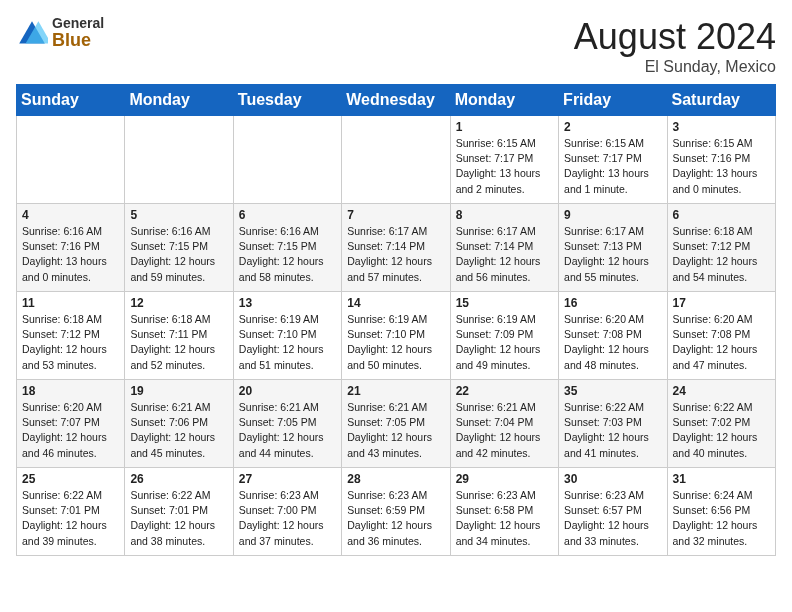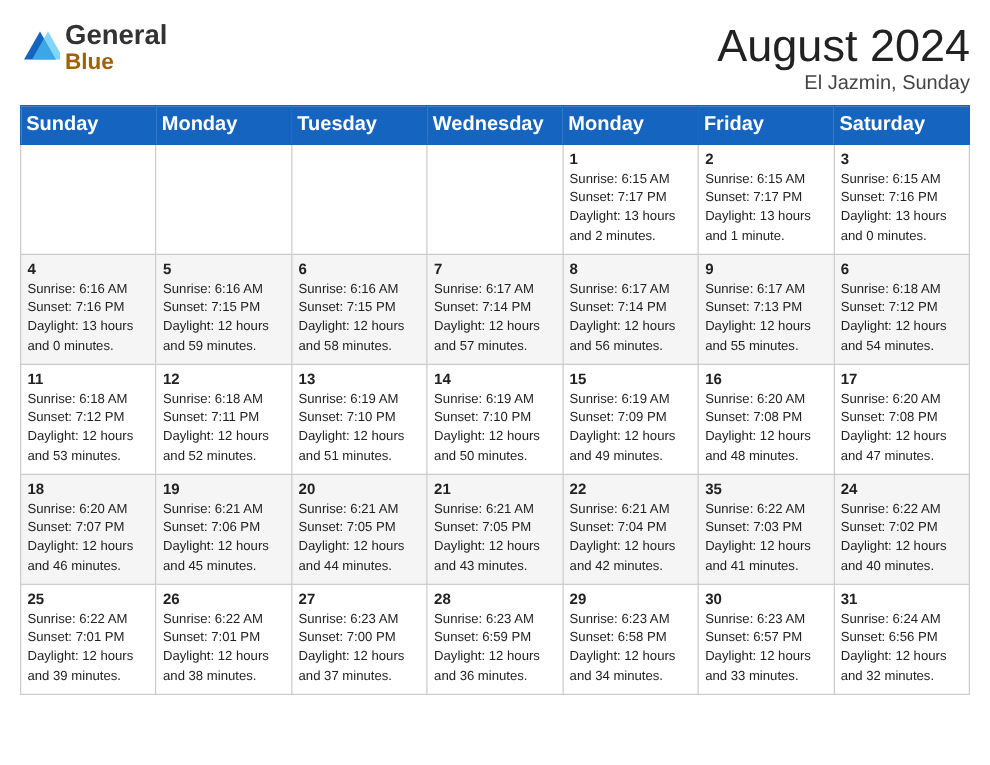--- a/index.html
+++ b/index.html
@@ -20,21 +20,21 @@
       display: flex;
       align-items: center;
       gap: 4px;
     }
     .logo-text {
       display: flex;
       flex-direction: column;
       line-height: 1.1;
     }
     .logo-general {
-      font-size: 22px;
+      font-size: 14px;
       font-weight: bold;
       color: #333;
     }
     .logo-blue {
       font-size: 18px;
       font-weight: bold;
       color: #a16207;
     }
     .logo-icon {
       width: 32px;
@@ -97,21 +97,21 @@
       <polygon points="20,4 36,32 4,32" fill="#1565C0"></polygon>
       <polygon points="28,4 44,32 12,32" fill="#4FC3F7" opacity="0.7"></polygon>
     </svg>
     <div class="logo-text">
       <span class="logo-general">General</span>
       <span class="logo-blue">Blue</span>
     </div>
   </div>
   <div class="title-block">
     <div class="month-year">August 2024</div>
-    <div class="location">El Jazmin, Sunday</div>
+    <div class="location">El Sunday, Mexico</div>
   </div>
 </div>
 
 <table>
   <thead>
     <tr>
     <th>Sunday</th>
         <th>Monday</th>
         <th>Tuesday</th>
         <th>Wednesday</th>

